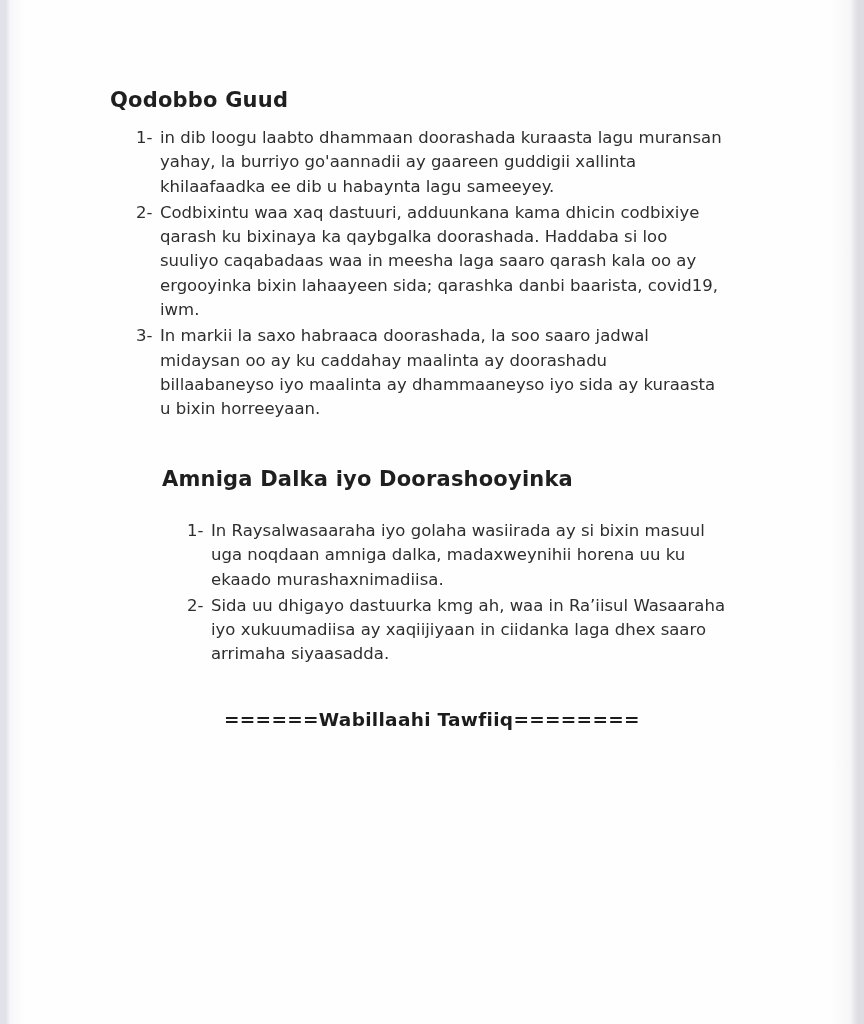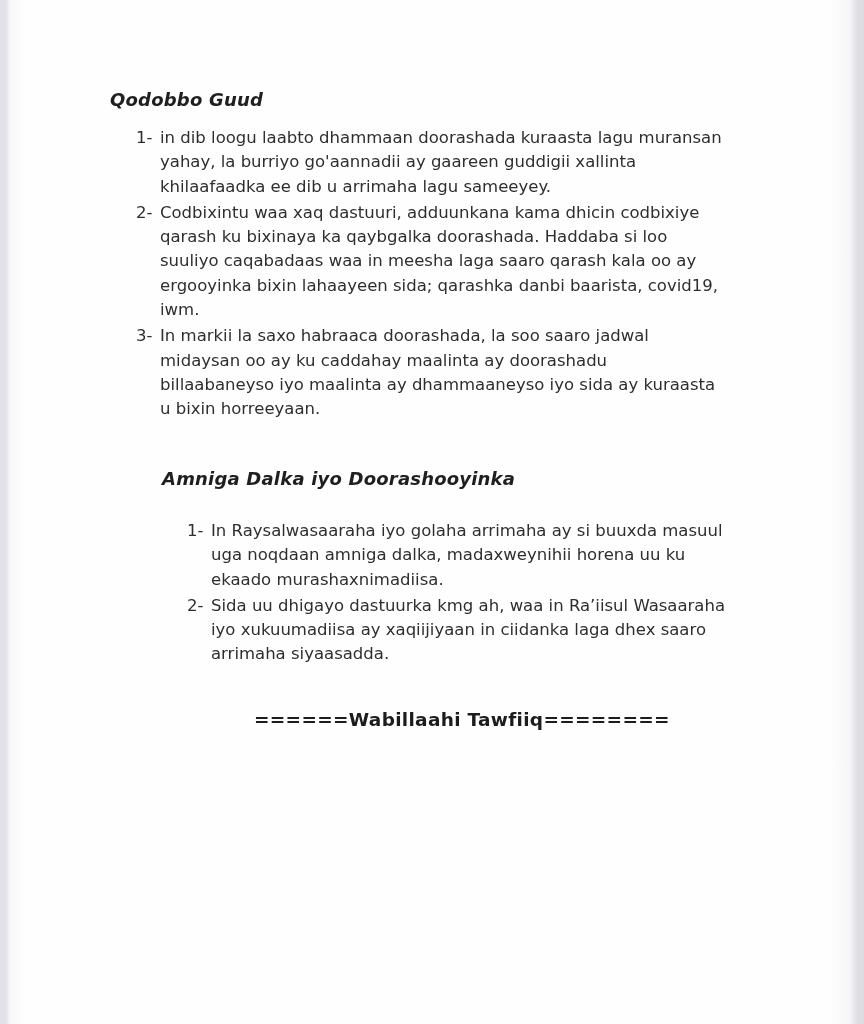--- a/index.html
+++ b/index.html
@@ -13,26 +13,25 @@
     position:relative;
     width:864px;height:1024px;
     background:linear-gradient(90deg,
       #e1e1e9 0px,#e2e2e9 6px,#f7f7fa 10px,#fefefe 24px,
       #fefefe 830px,#f6f6f8 850px,#dddde2 858px,#dcdce1 864px);
     color:#2e2e2e;
   }
   .heading{
     position:absolute;
     font-weight:bold;
-    font-size:18px;
+    font-size:21px;
     line-height:22px;
     color:#1f1f1f;
     letter-spacing:.2px;
     white-space:pre;
-    font-style:italic;
   }
   .h1{left:110px;top:89px;}
   .h2{left:162px;top:468px;}
   .list{
     position:absolute;
     display:flex;
     flex-direction:column;
     row-gap:2px;
   }
   .list1{left:136px;top:126px;}
@@ -49,42 +48,42 @@
     color:#2e2e2e;
   }
   .item-text{
     white-space:pre;
     font-size:16.5px;
     line-height:24.3px;
     color:#2e2e2e;
   }
   .closing{
     position:absolute;
-    left:254px;top:709px;
+    left:224px;top:709px;
     font-weight:bold;
     font-size:18.5px;
     line-height:22px;
     color:#1c1c1c;
     letter-spacing:.3px;
     white-space:pre;
   }
 </style>
 </head>
 <body>
 
 <div class="page">
 
   <div class="heading h1">Qodobbo Guud</div>
 
   <div class="list list1">
     <div class="list-item">
       <span class="marker">1-</span>
       <span class="item-text">in dib loogu laabto dhammaan doorashada kuraasta lagu muransan
 yahay, la burriyo go'aannadii ay gaareen guddigii xallinta
-khilaafaadka ee dib u arrimaha lagu sameeyey.</span>
+khilaafaadka ee dib u habaynta lagu sameeyey.</span>
     </div>
     <div class="list-item">
       <span class="marker">2-</span>
       <span class="item-text">Codbixintu waa xaq dastuuri, adduunkana kama dhicin codbixiye
 qarash ku bixinaya ka qaybgalka doorashada. Haddaba si loo
 suuliyo caqabadaas waa in meesha laga saaro qarash kala oo ay
 ergooyinka bixin lahaayeen sida; qarashka danbi baarista, covid19,
 iwm.</span>
     </div>
     <div class="list-item">
@@ -94,21 +93,21 @@
 billaabaneyso iyo maalinta ay dhammaaneyso iyo sida ay kuraasta
 u bixin horreeyaan.</span>
     </div>
   </div>
 
   <div class="heading h2">Amniga Dalka iyo Doorashooyinka</div>
 
   <div class="list list2">
     <div class="list-item">
       <span class="marker">1-</span>
-      <span class="item-text">In Raysalwasaaraha iyo golaha arrimaha ay si buuxda masuul
+      <span class="item-text">In Raysalwasaaraha iyo golaha wasiirada ay si bixin masuul
 uga noqdaan amniga dalka, madaxweynihii horena uu ku
 ekaado murashaxnimadiisa.</span>
     </div>
     <div class="list-item">
       <span class="marker">2-</span>
       <span class="item-text">Sida uu dhigayo dastuurka kmg ah, waa in Ra’iisul Wasaaraha
 iyo xukuumadiisa ay xaqiijiyaan in ciidanka laga dhex saaro
 arrimaha siyaasadda.</span>
     </div>
   </div>

